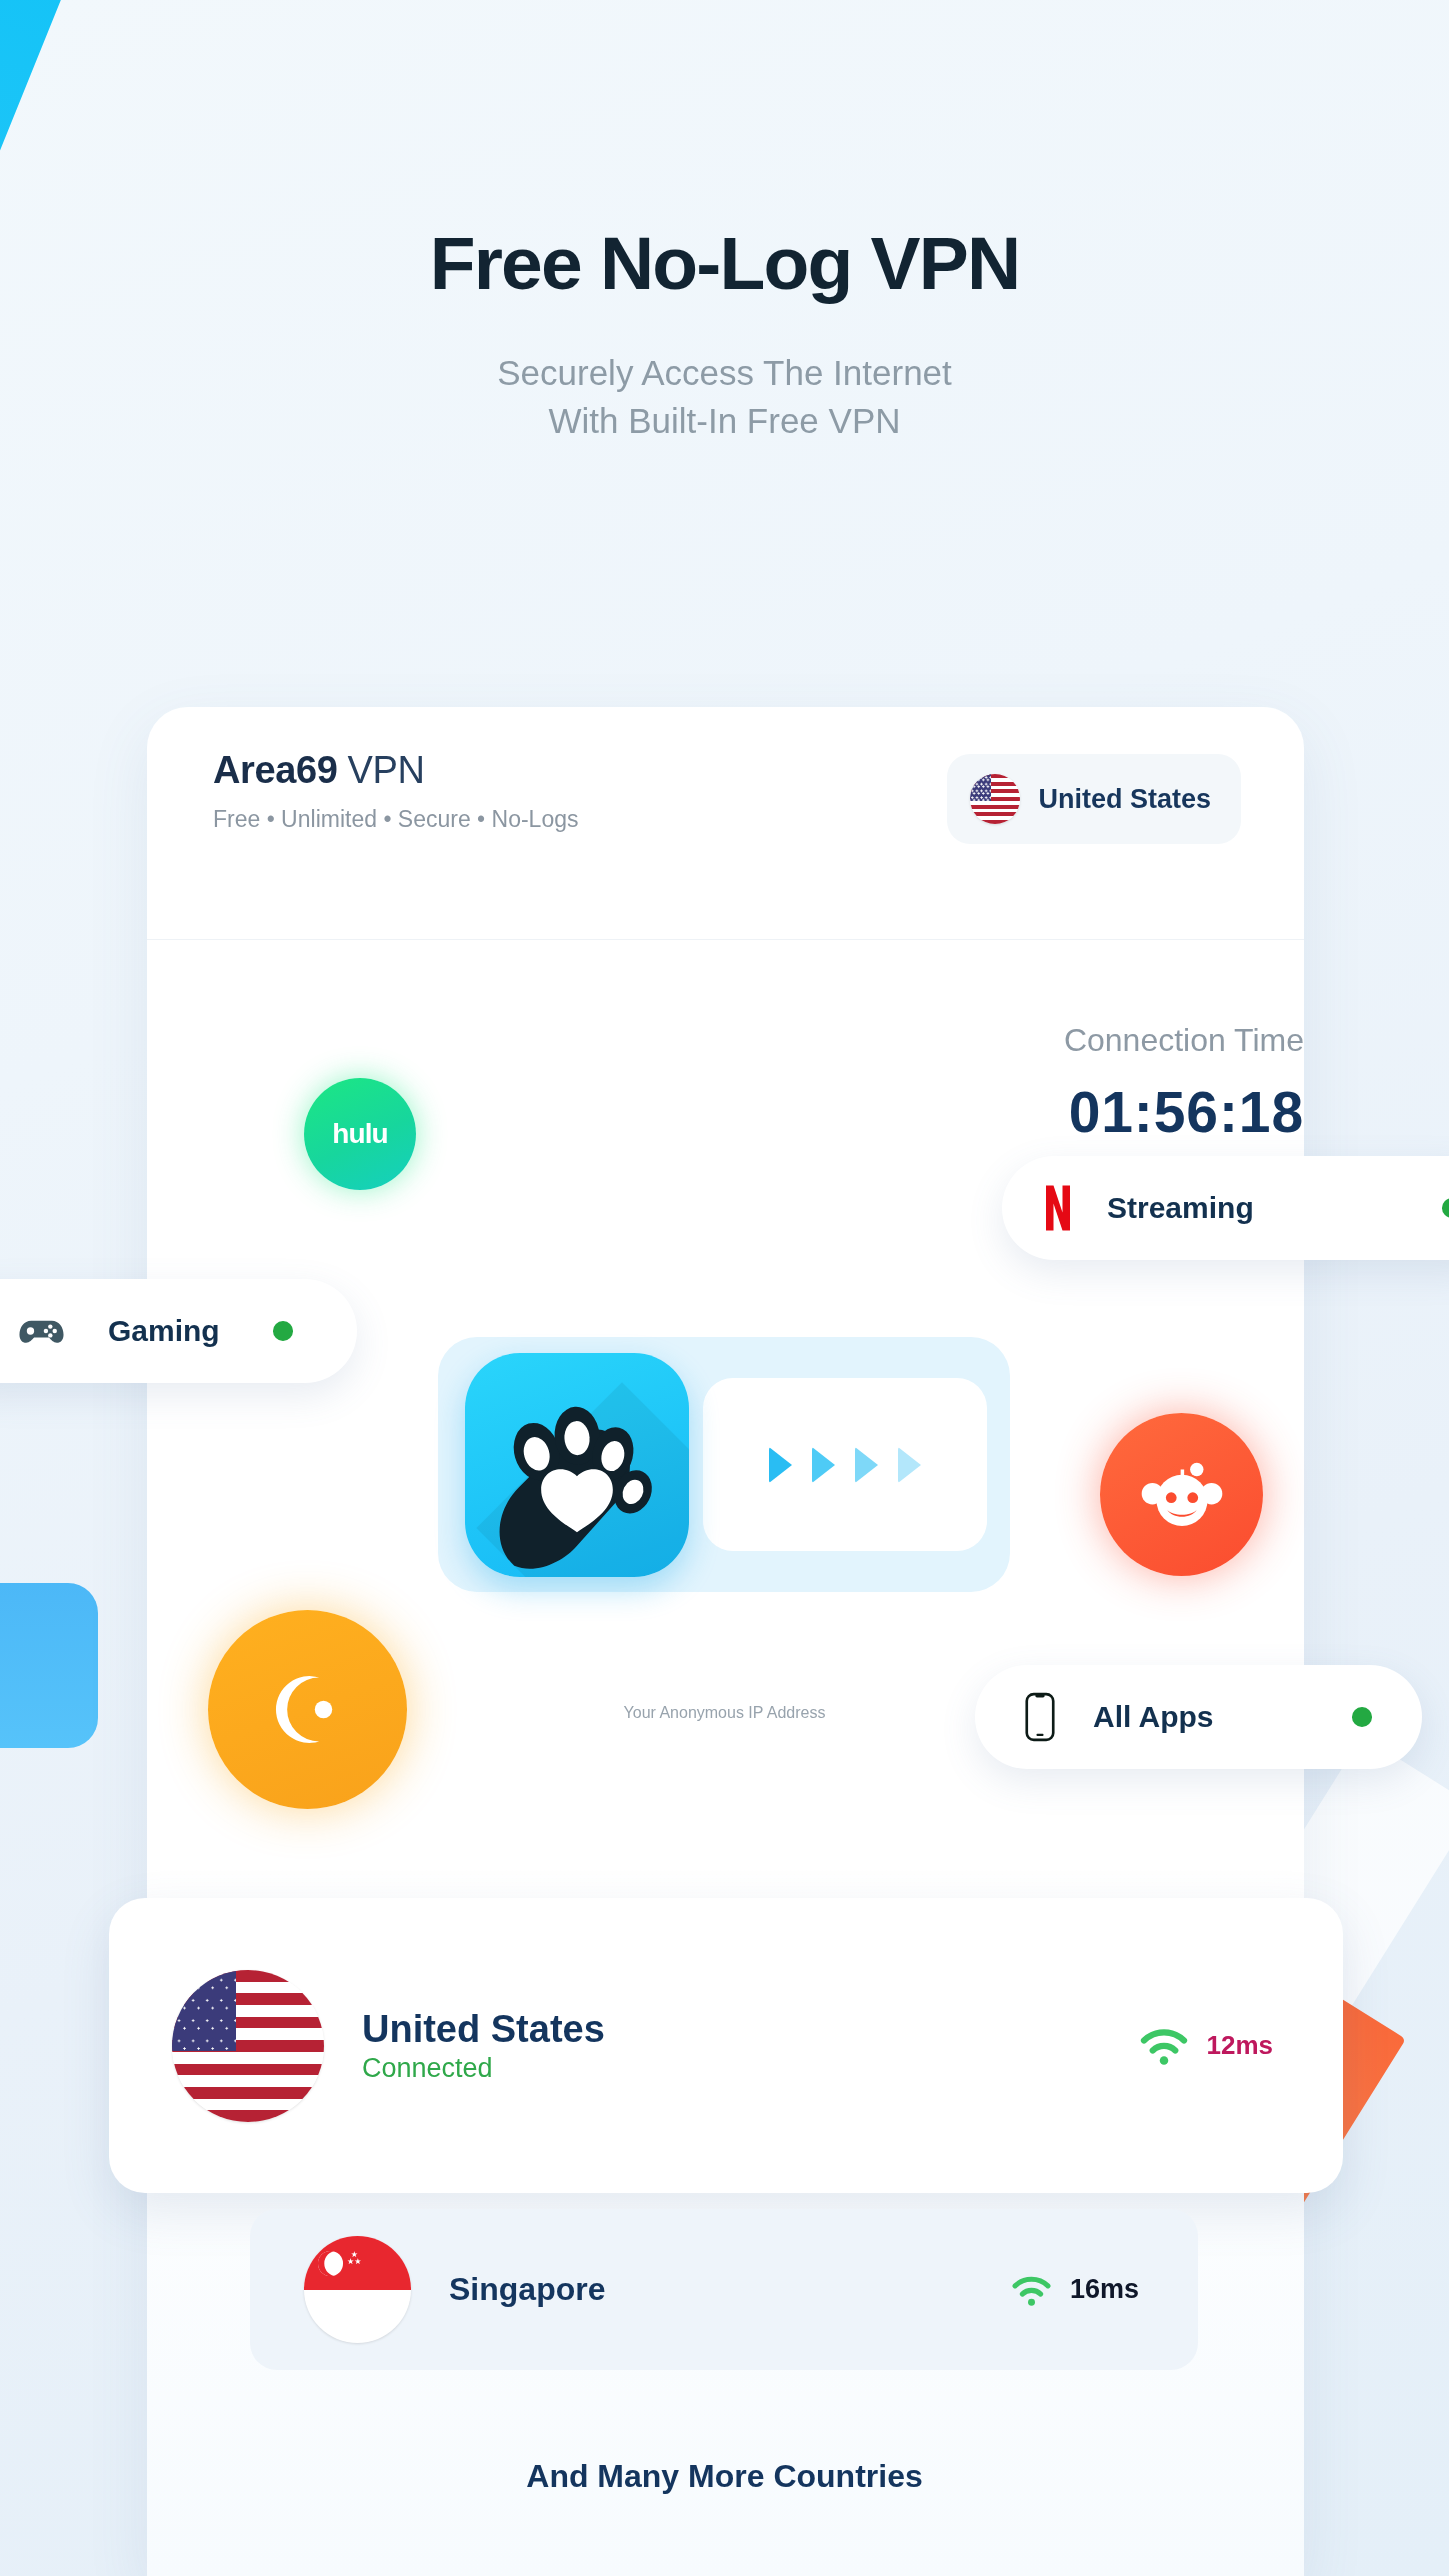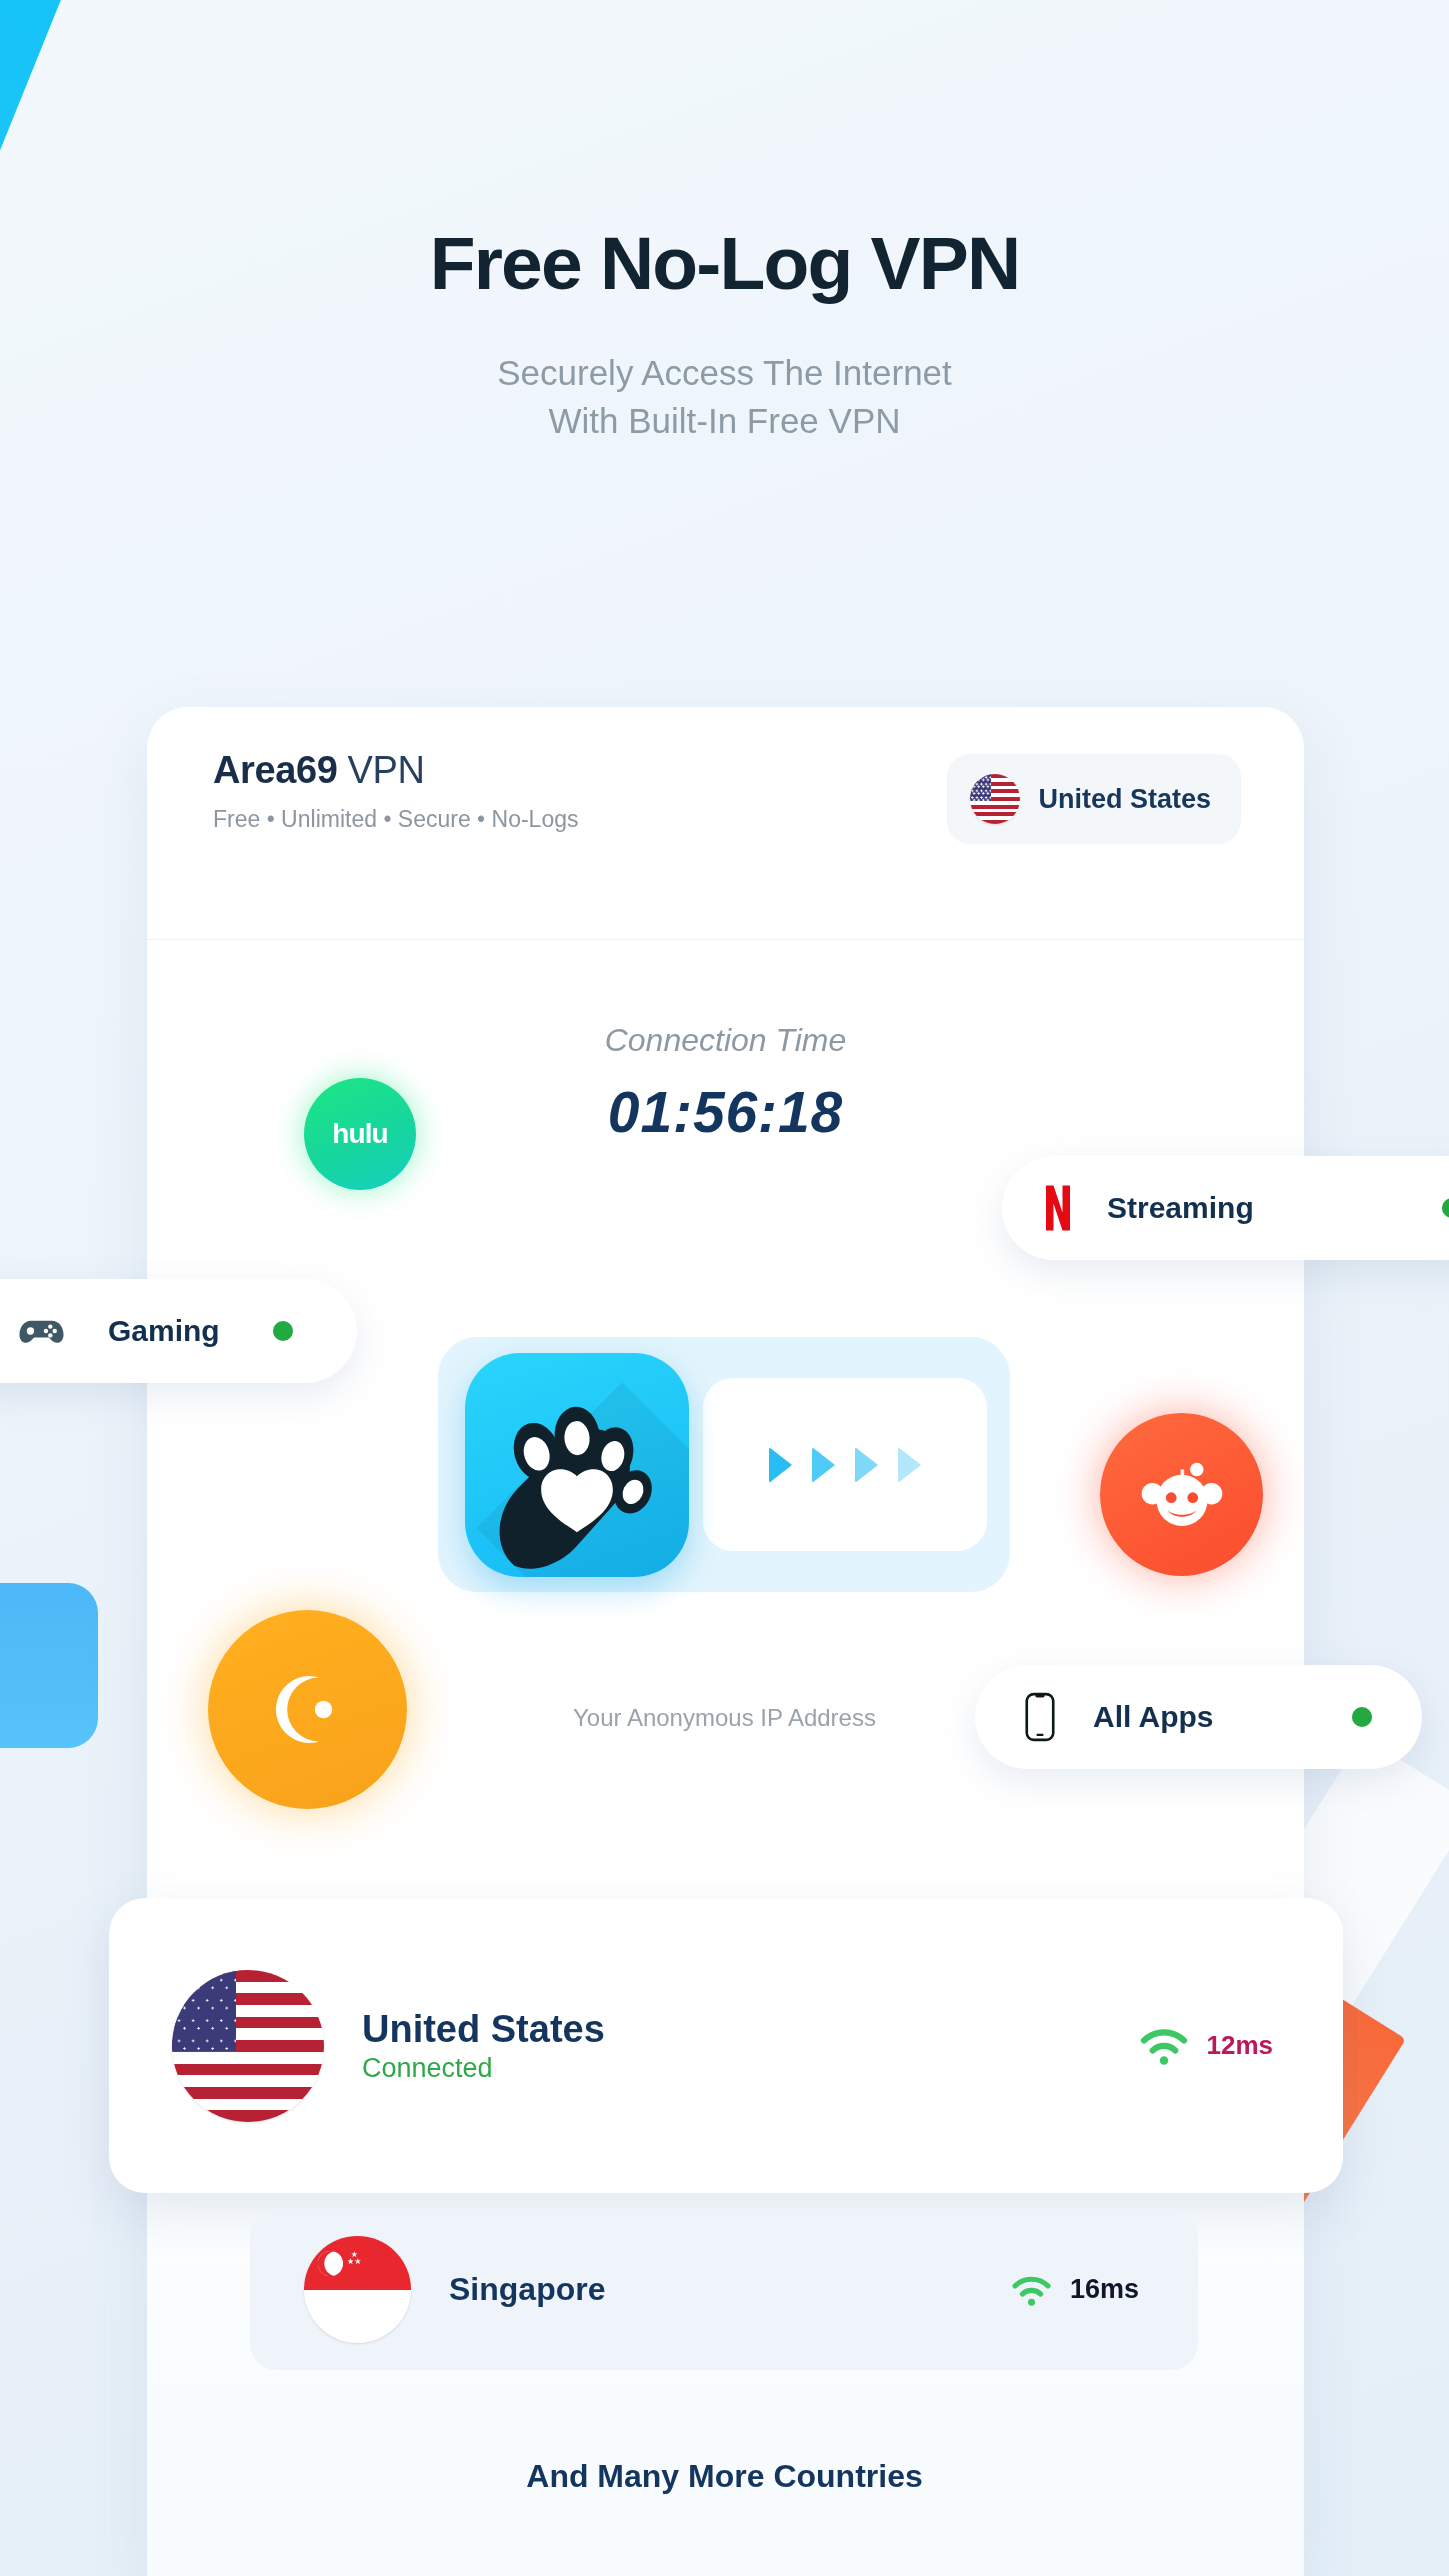--- a/index.html
+++ b/index.html
@@ -115,21 +115,21 @@
     width: 23%; height: 23%;
     border-radius: 50%; background: #fff;
     box-shadow: 6.3px 0 0 0 #e8272f inset;
   }
   .flag-sg .stars {
     position: absolute; left: 33%; top: 14%; width: 28%; height: 24%;
     color: #fff; font-size: 8px; line-height: .9; text-align: center;
   }
 
   
-  .conn-wrap { text-align: center; margin-top: 82px; font-style: italic; }
+  .conn-wrap { text-align: right; margin-top: 82px; }
   .conn-label { font-size: 32px; color: #8d99a4; font-weight: 400; }
   .conn-time {
     margin-top: 19.7px; font-size: 57px; font-weight: bold;
     color: #14355e; letter-spacing: 0.9px;
   }
 
   
   .widget {
     position: absolute; left: 438px; top: 1337px;
     width: 572px; height: 255px;
@@ -196,21 +196,21 @@
     box-shadow: 0 0 43px rgba(251,76,47,.45);
   }
   .badge-crunchy {
     left: 208px; top: 1610px; width: 199px; height: 199px;
     background: linear-gradient(160deg,#ffb01f 0%, #f9a21b 100%);
     box-shadow: 0 0 47px rgba(250,168,27,.45);
   }
 
   
   .ip-wrap { position: absolute; left: 0; right: 0; top: 1704px; text-align: center; }
-  .ip-label { font-size: 24px; color: #98a3ad; }
+  .ip-label { font-size: 16px; color: #98a3ad; }
   .ip-row {
     margin-top: 18px; display: flex; align-items: center; justify-content: center; gap: 18px;
   }
   .ip-value { font-size: 36px; font-weight: bold; color: #14355e; }
 
   
   .server-card {
     position: absolute; left: 109px; top: 1898px;
     width: 1234px; height: 295px;
     background: #fff; border-radius: 36px;

